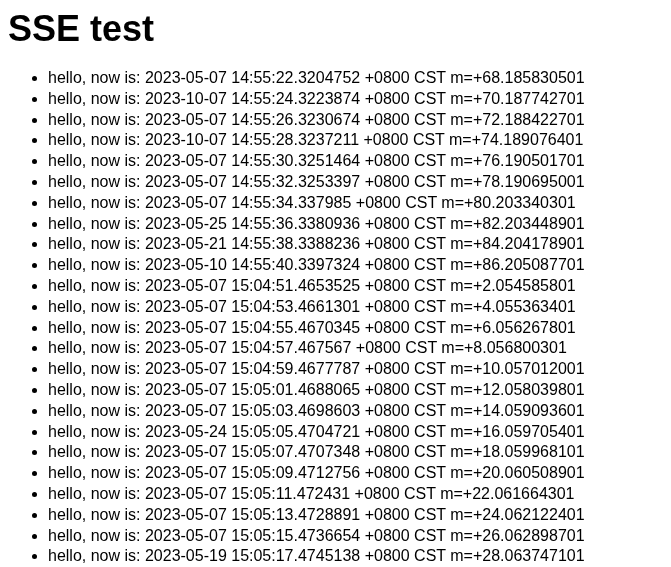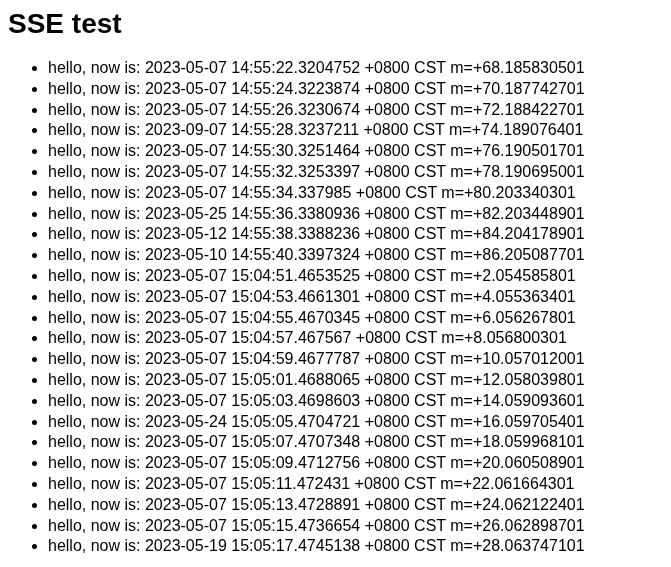--- a/index.html
+++ b/index.html
@@ -6,21 +6,21 @@
       font-family: Arial, Helvetica, sans-serif;
       margin: 0;
       padding: 8px;
       width: 671px;
       height: 567px;
       overflow: hidden;
       box-sizing: border-box;
       color: #000;
     }
     h1 {
-      font-size: 28px;
+      font-size: 36px;
       font-weight: bold;
       margin: 0 0 18px 0;
     }
     ul {
       margin: 0;
       padding-left: 40px;
       list-style-type: disc;
     }
     li {
       font-size: 16px;
@@ -28,28 +28,28 @@
       margin: 0;
       white-space: nowrap;
     }
   </style>
 </head>
 <body>
 
 <h1>SSE test</h1>
 <ul id="log-list">
     <li>hello, now is: 2023-05-07 14:55:22.3204752 +0800 CST m=+68.185830501</li>
-    <li>hello, now is: 2023-05-07 14:55:24.3223874 +0800 CST m=+70.187742701</li>
+    <li>hello, now is: 2023-10-07 14:55:24.3223874 +0800 CST m=+70.187742701</li>
     <li>hello, now is: 2023-05-07 14:55:26.3230674 +0800 CST m=+72.188422701</li>
-    <li>hello, now is: 2023-09-07 14:55:28.3237211 +0800 CST m=+74.189076401</li>
+    <li>hello, now is: 2023-10-07 14:55:28.3237211 +0800 CST m=+74.189076401</li>
     <li>hello, now is: 2023-05-07 14:55:30.3251464 +0800 CST m=+76.190501701</li>
     <li>hello, now is: 2023-05-07 14:55:32.3253397 +0800 CST m=+78.190695001</li>
     <li>hello, now is: 2023-05-07 14:55:34.337985 +0800 CST m=+80.203340301</li>
     <li>hello, now is: 2023-05-25 14:55:36.3380936 +0800 CST m=+82.203448901</li>
-    <li>hello, now is: 2023-05-12 14:55:38.3388236 +0800 CST m=+84.204178901</li>
+    <li>hello, now is: 2023-05-21 14:55:38.3388236 +0800 CST m=+84.204178901</li>
     <li>hello, now is: 2023-05-10 14:55:40.3397324 +0800 CST m=+86.205087701</li>
     <li>hello, now is: 2023-05-07 15:04:51.4653525 +0800 CST m=+2.054585801</li>
     <li>hello, now is: 2023-05-07 15:04:53.4661301 +0800 CST m=+4.055363401</li>
     <li>hello, now is: 2023-05-07 15:04:55.4670345 +0800 CST m=+6.056267801</li>
     <li>hello, now is: 2023-05-07 15:04:57.467567 +0800 CST m=+8.056800301</li>
     <li>hello, now is: 2023-05-07 15:04:59.4677787 +0800 CST m=+10.057012001</li>
     <li>hello, now is: 2023-05-07 15:05:01.4688065 +0800 CST m=+12.058039801</li>
     <li>hello, now is: 2023-05-07 15:05:03.4698603 +0800 CST m=+14.059093601</li>
     <li>hello, now is: 2023-05-24 15:05:05.4704721 +0800 CST m=+16.059705401</li>
     <li>hello, now is: 2023-05-07 15:05:07.4707348 +0800 CST m=+18.059968101</li>

